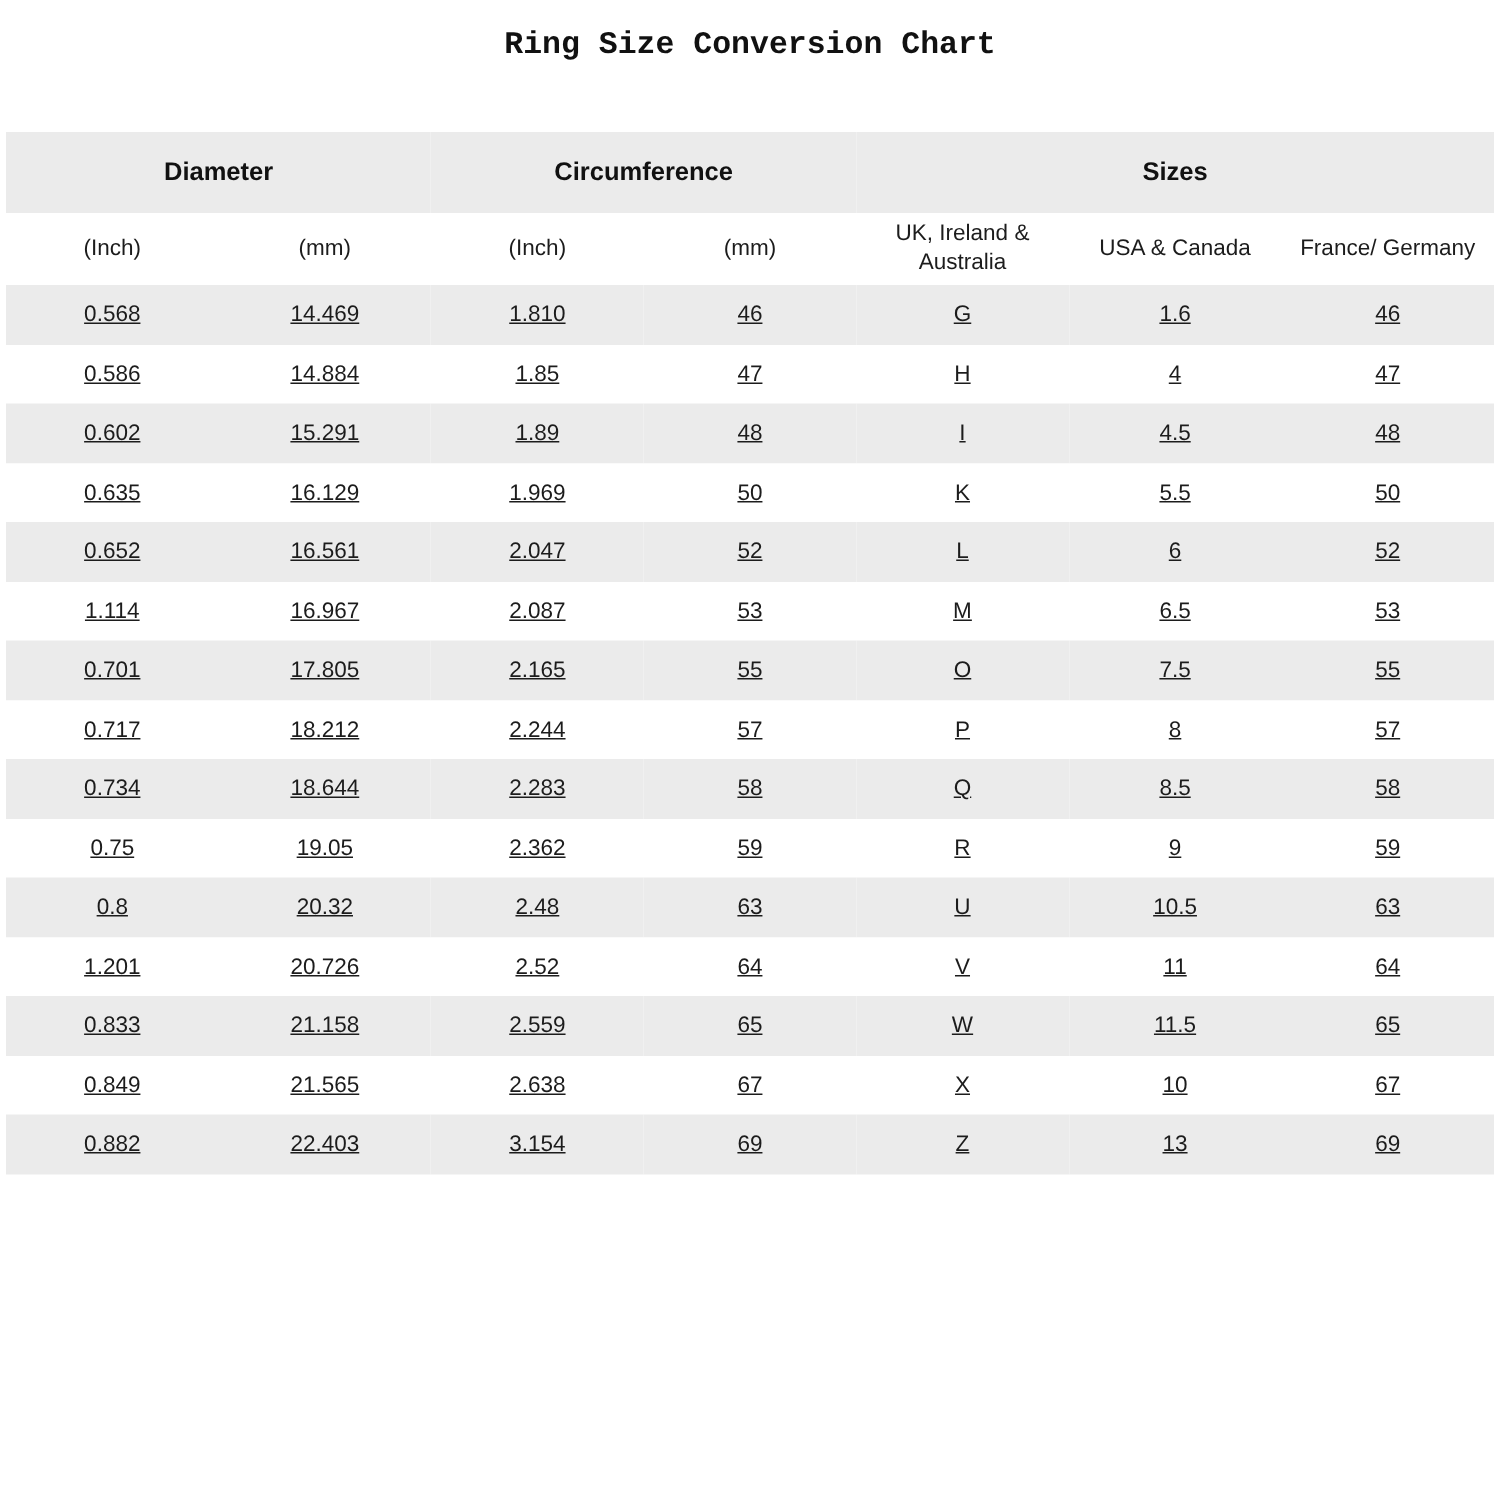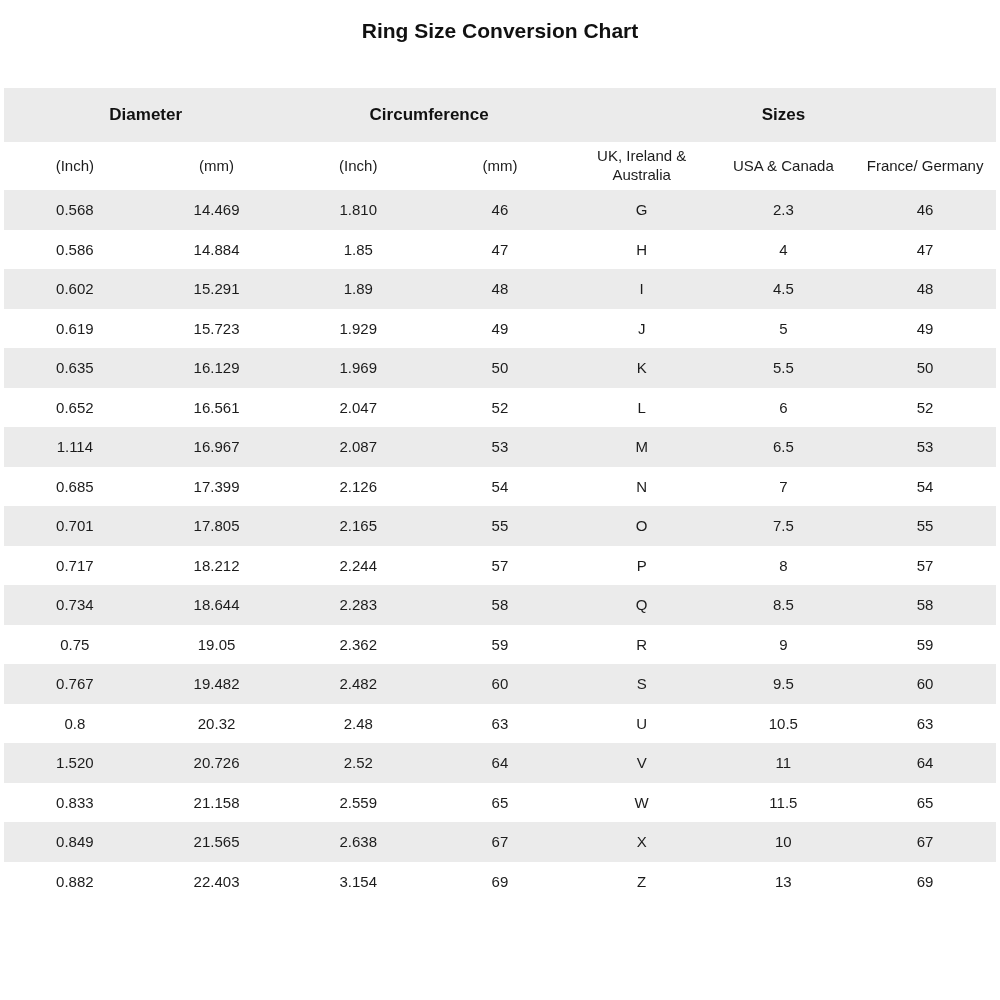--- a/index.html
+++ b/index.html
@@ -20,20 +20,21 @@
   }
   .title {
     margin: 0;
     padding-top: 18px;
     height: 26px;
     line-height: 26px;
     text-align: center;
     font-size: 21px;
     font-weight: bold;
     color: #111111;
+    font-family: Liberation Mono, monospace;
   }
   table.conversion-table {
     width: 992px;
     margin: 44px 4px 0 4px;
     border-collapse: collapse;
     table-layout: fixed;
   }
   table.conversion-table th,
   table.conversion-table td {
     text-align: center;
@@ -56,20 +57,21 @@
   }
   tr.sub-row th {
     font-size: 15px;
     font-weight: normal;
     line-height: 1.25;
     color: #1c1c1c;
   }
   tbody tr {
     height: 39.5px;
     font-size: 15px;
+    text-decoration: underline;
   }
   tbody tr:nth-child(odd) {
     background: #ebebeb;
   }
   tbody tr:nth-child(even) {
     background: #ffffff;
   }
 </style>
 </head>
 <body>
@@ -94,21 +96,21 @@
           <th>France/ Germany</th>
         </tr>
       </thead>
     <tbody>
         <tr>
           <td>0.568</td>
           <td>14.469</td>
           <td>1.810</td>
           <td>46</td>
           <td>G</td>
-          <td>2.3</td>
+          <td>1.6</td>
           <td>46</td>
         </tr>
         <tr>
           <td>0.586</td>
           <td>14.884</td>
           <td>1.85</td>
           <td>47</td>
           <td>H</td>
           <td>4</td>
           <td>47</td>
@@ -116,29 +118,20 @@
         <tr>
           <td>0.602</td>
           <td>15.291</td>
           <td>1.89</td>
           <td>48</td>
           <td>I</td>
           <td>4.5</td>
           <td>48</td>
         </tr>
         <tr>
-          <td>0.619</td>
-          <td>15.723</td>
-          <td>1.929</td>
-          <td>49</td>
-          <td>J</td>
-          <td>5</td>
-          <td>49</td>
-        </tr>
-        <tr>
           <td>0.635</td>
           <td>16.129</td>
           <td>1.969</td>
           <td>50</td>
           <td>K</td>
           <td>5.5</td>
           <td>50</td>
         </tr>
         <tr>
           <td>0.652</td>
@@ -152,29 +145,20 @@
         <tr>
           <td>1.114</td>
           <td>16.967</td>
           <td>2.087</td>
           <td>53</td>
           <td>M</td>
           <td>6.5</td>
           <td>53</td>
         </tr>
         <tr>
-          <td>0.685</td>
-          <td>17.399</td>
-          <td>2.126</td>
-          <td>54</td>
-          <td>N</td>
-          <td>7</td>
-          <td>54</td>
-        </tr>
-        <tr>
           <td>0.701</td>
           <td>17.805</td>
           <td>2.165</td>
           <td>55</td>
           <td>O</td>
           <td>7.5</td>
           <td>55</td>
         </tr>
         <tr>
           <td>0.717</td>
@@ -197,39 +181,30 @@
         <tr>
           <td>0.75</td>
           <td>19.05</td>
           <td>2.362</td>
           <td>59</td>
           <td>R</td>
           <td>9</td>
           <td>59</td>
         </tr>
         <tr>
-          <td>0.767</td>
-          <td>19.482</td>
-          <td>2.482</td>
-          <td>60</td>
-          <td>S</td>
-          <td>9.5</td>
-          <td>60</td>
-        </tr>
-        <tr>
           <td>0.8</td>
           <td>20.32</td>
           <td>2.48</td>
           <td>63</td>
           <td>U</td>
           <td>10.5</td>
           <td>63</td>
         </tr>
         <tr>
-          <td>1.520</td>
+          <td>1.201</td>
           <td>20.726</td>
           <td>2.52</td>
           <td>64</td>
           <td>V</td>
           <td>11</td>
           <td>64</td>
         </tr>
         <tr>
           <td>0.833</td>
           <td>21.158</td>

